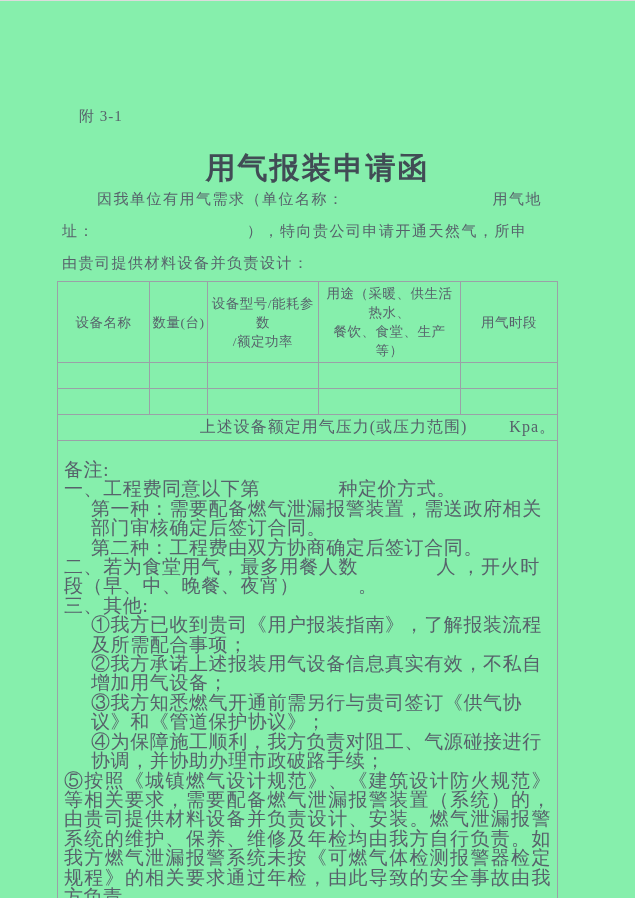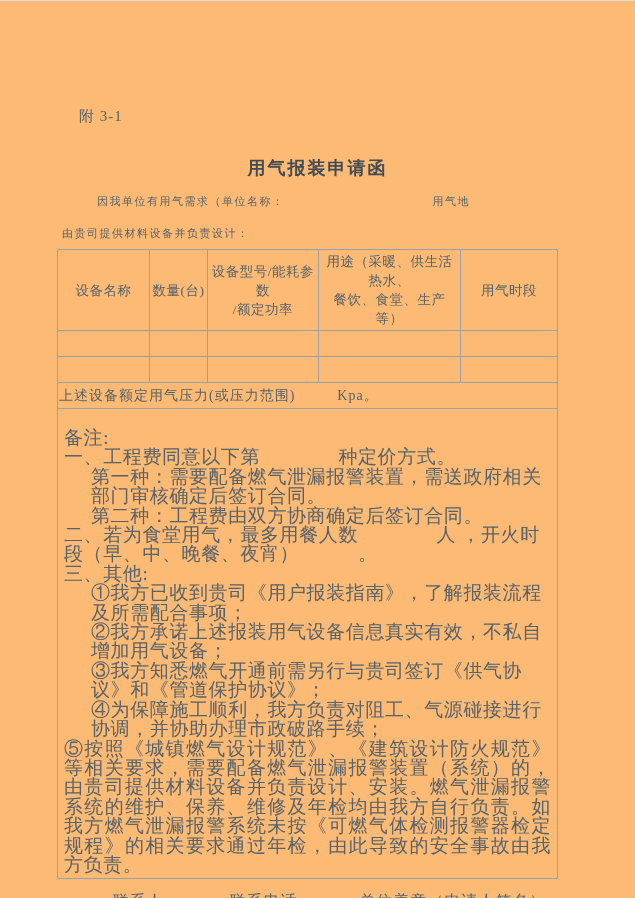--- a/index.html
+++ b/index.html
@@ -1,56 +1,57 @@
 <!DOCTYPE html>
 <html><head>
 <meta charset="utf-8">
 <style>
   html,body{margin:0;padding:0;background:#ffffff;}
   .page{
     position:relative;
     width:635px;height:898px;
-    background:#fdba74;
+    background:#86efac;
     box-sizing:border-box;
     overflow:hidden;
     font-family:"Liberation Serif","DejaVu Serif",serif;
     color:#57626b;
     border-top:1px solid #dcdcdc;
   }
   
   .attachment{
     margin:104px 0 0 79px;
     font-size:15px;line-height:22px;
     letter-spacing:1px;
   }
   .title{
     margin:24px 0 0 0;
     text-align:center;
-    font-size:18px;line-height:34px;
+    font-size:30px;line-height:34px;
     font-weight:bold;
     color:#414c55;
     letter-spacing:2px;
   }
   .salutation{
     margin:24px 62px 0 62px;
     font-size:17px;line-height:26px;
     letter-spacing:2px;
     white-space:nowrap;
   }
   .blank-underline{
     display:inline-block;
     width:70px;height:14px;
     border-bottom:1px solid #6b747c;
     vertical-align:baseline;
   }
   .body-para{
     margin:0 60px 0 62px;
-    font-size:11px;line-height:32px;
+    font-size:15px;line-height:32px;
     letter-spacing:1.5px;
     white-space:nowrap;
+    font-family:Liberation Mono, monospace;
   }
   .body-line .indent{display:inline-block;width:35px;}
   .gap{display:inline-block;height:10px;vertical-align:baseline;}
   .gap1{width:148px;}
   .gap2{width:152px;}
   
   table.form{
     border-collapse:collapse;
     margin:0 0 0 57px;
     width:500px;
@@ -66,22 +67,22 @@
     font-size:13.5px;line-height:19px;
     text-align:center;vertical-align:middle;
     white-space:pre-line;
     letter-spacing:0.5px;
     height:43px;
     padding:2px 1px;
   }
   tr.empty-row td{height:26px;}
   td.pressure-cell{
     height:26px;
-    text-align:left;vertical-align:middle;
-    font-size:14px;
+    text-align:right;vertical-align:middle;
+    font-size:16px;
     letter-spacing:1px;
   }
   .pressure-gap{display:inline-block;width:42px;}
   td.notes-cell{
     vertical-align:top;
     padding:19px 6px 4px 6px;
     font-size:19px;
   }
   .note{
     line-height:19.4px;
@@ -106,20 +107,23 @@
 <div class="page">
 
   <div class="attachment">附 3-1</div>
 
   <div class="title">用气报装申请函</div>
 
 
   <div class="body-para">
     <div class="body-line">
       <span class="indent"></span><span>因我单位有用气需求（单位名称：</span><span class="gap gap1"></span><span>用气地</span>
+    </div>
+    <div class="body-line">
+      <span>址：</span><span class="gap gap2"></span><span>），特向贵公司申请开通天然气，所申</span>
     </div>
     <div class="body-line">
       <span>由贵司提供材料设备并负责设计：</span>
     </div>
   </div>
 
   <table class="form">
     <colgroup>
       <col style="width:92px">
         <col style="width:58px">

